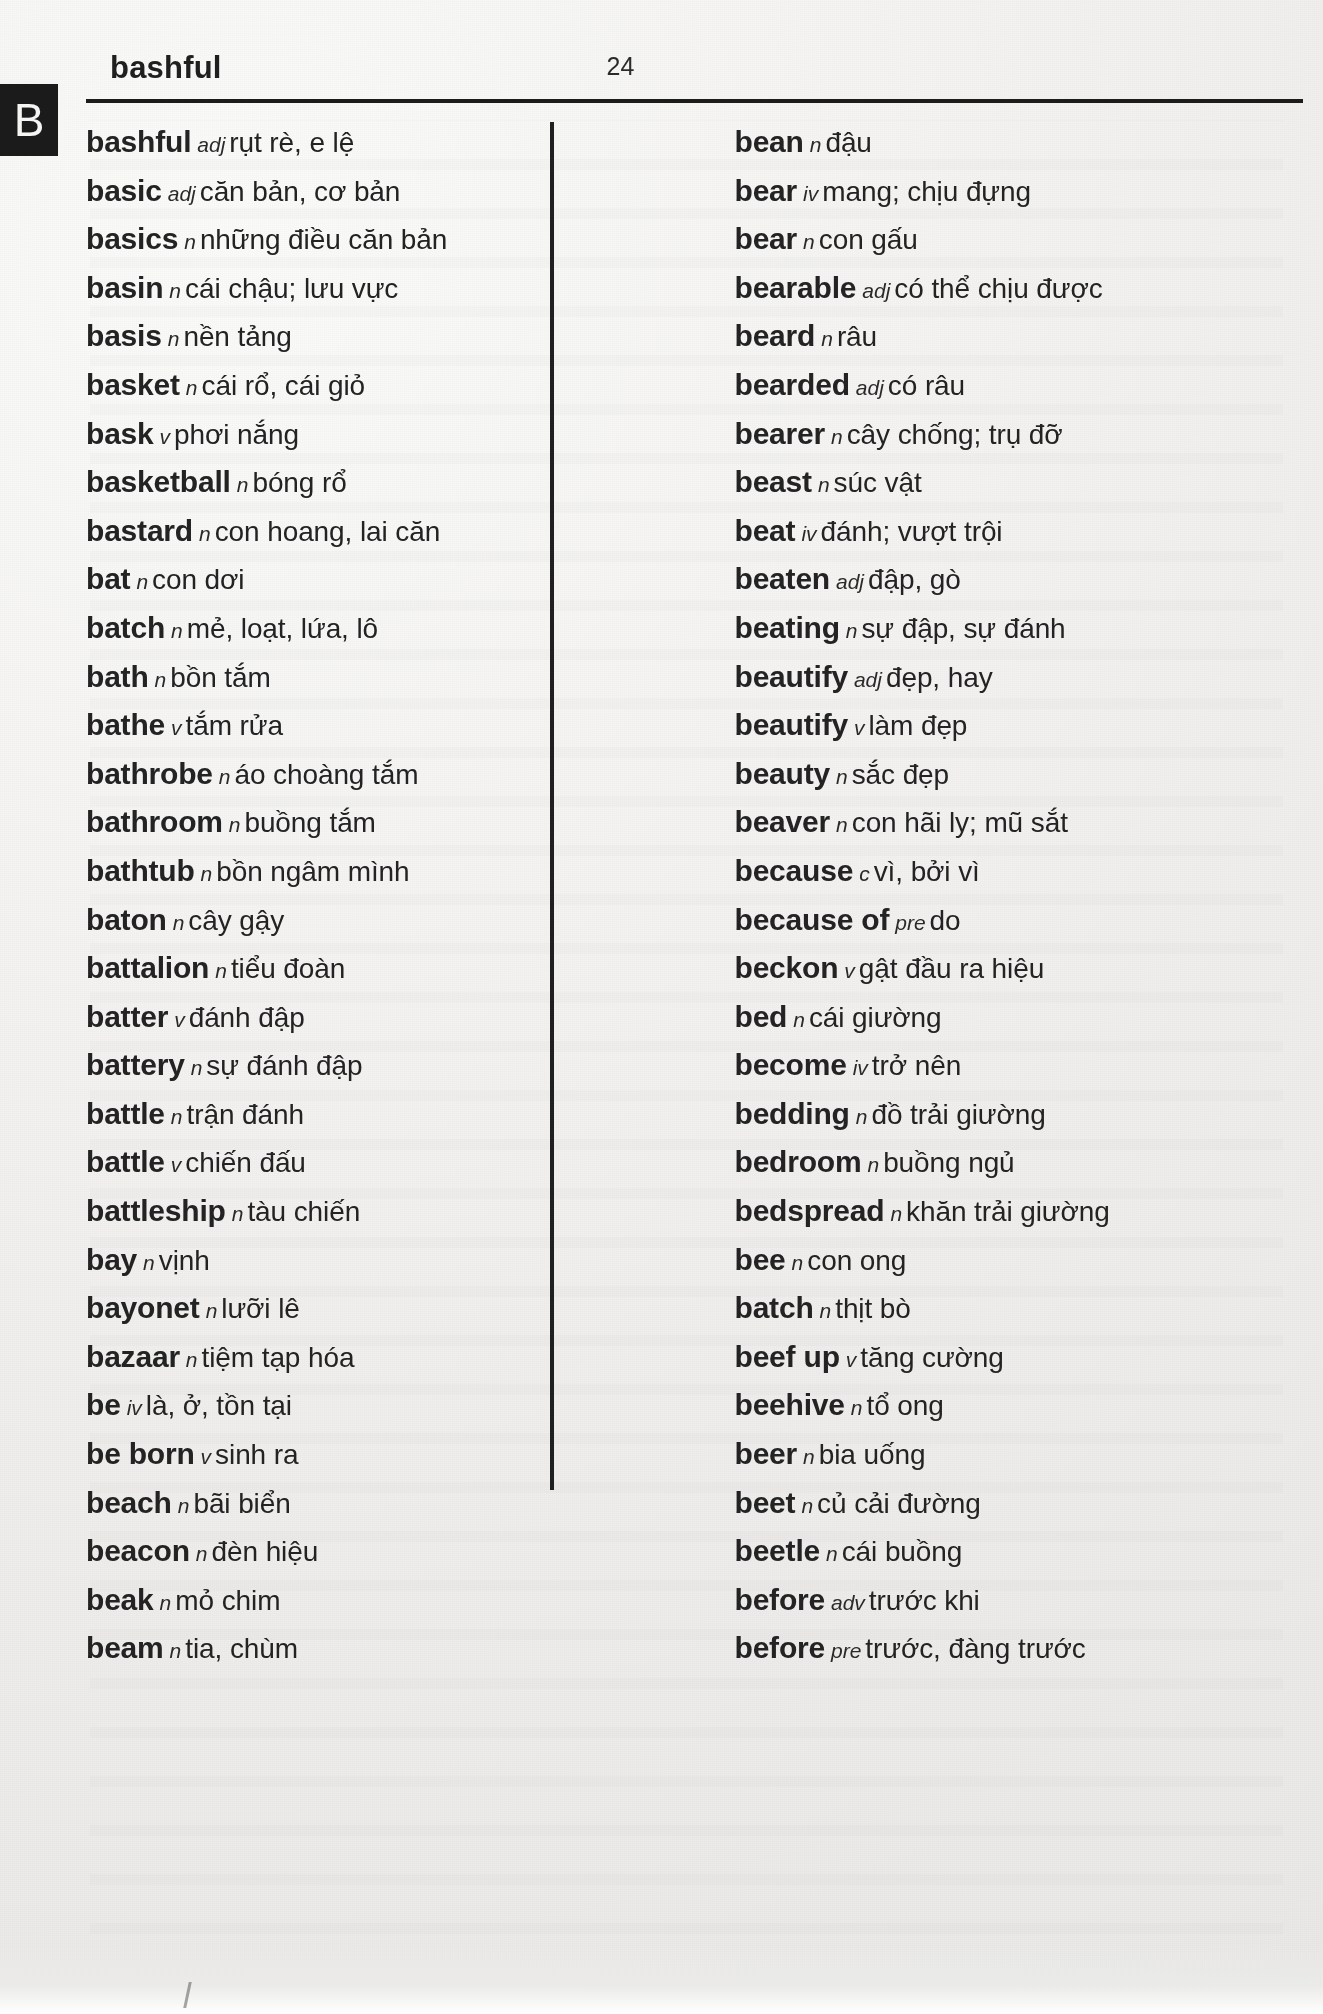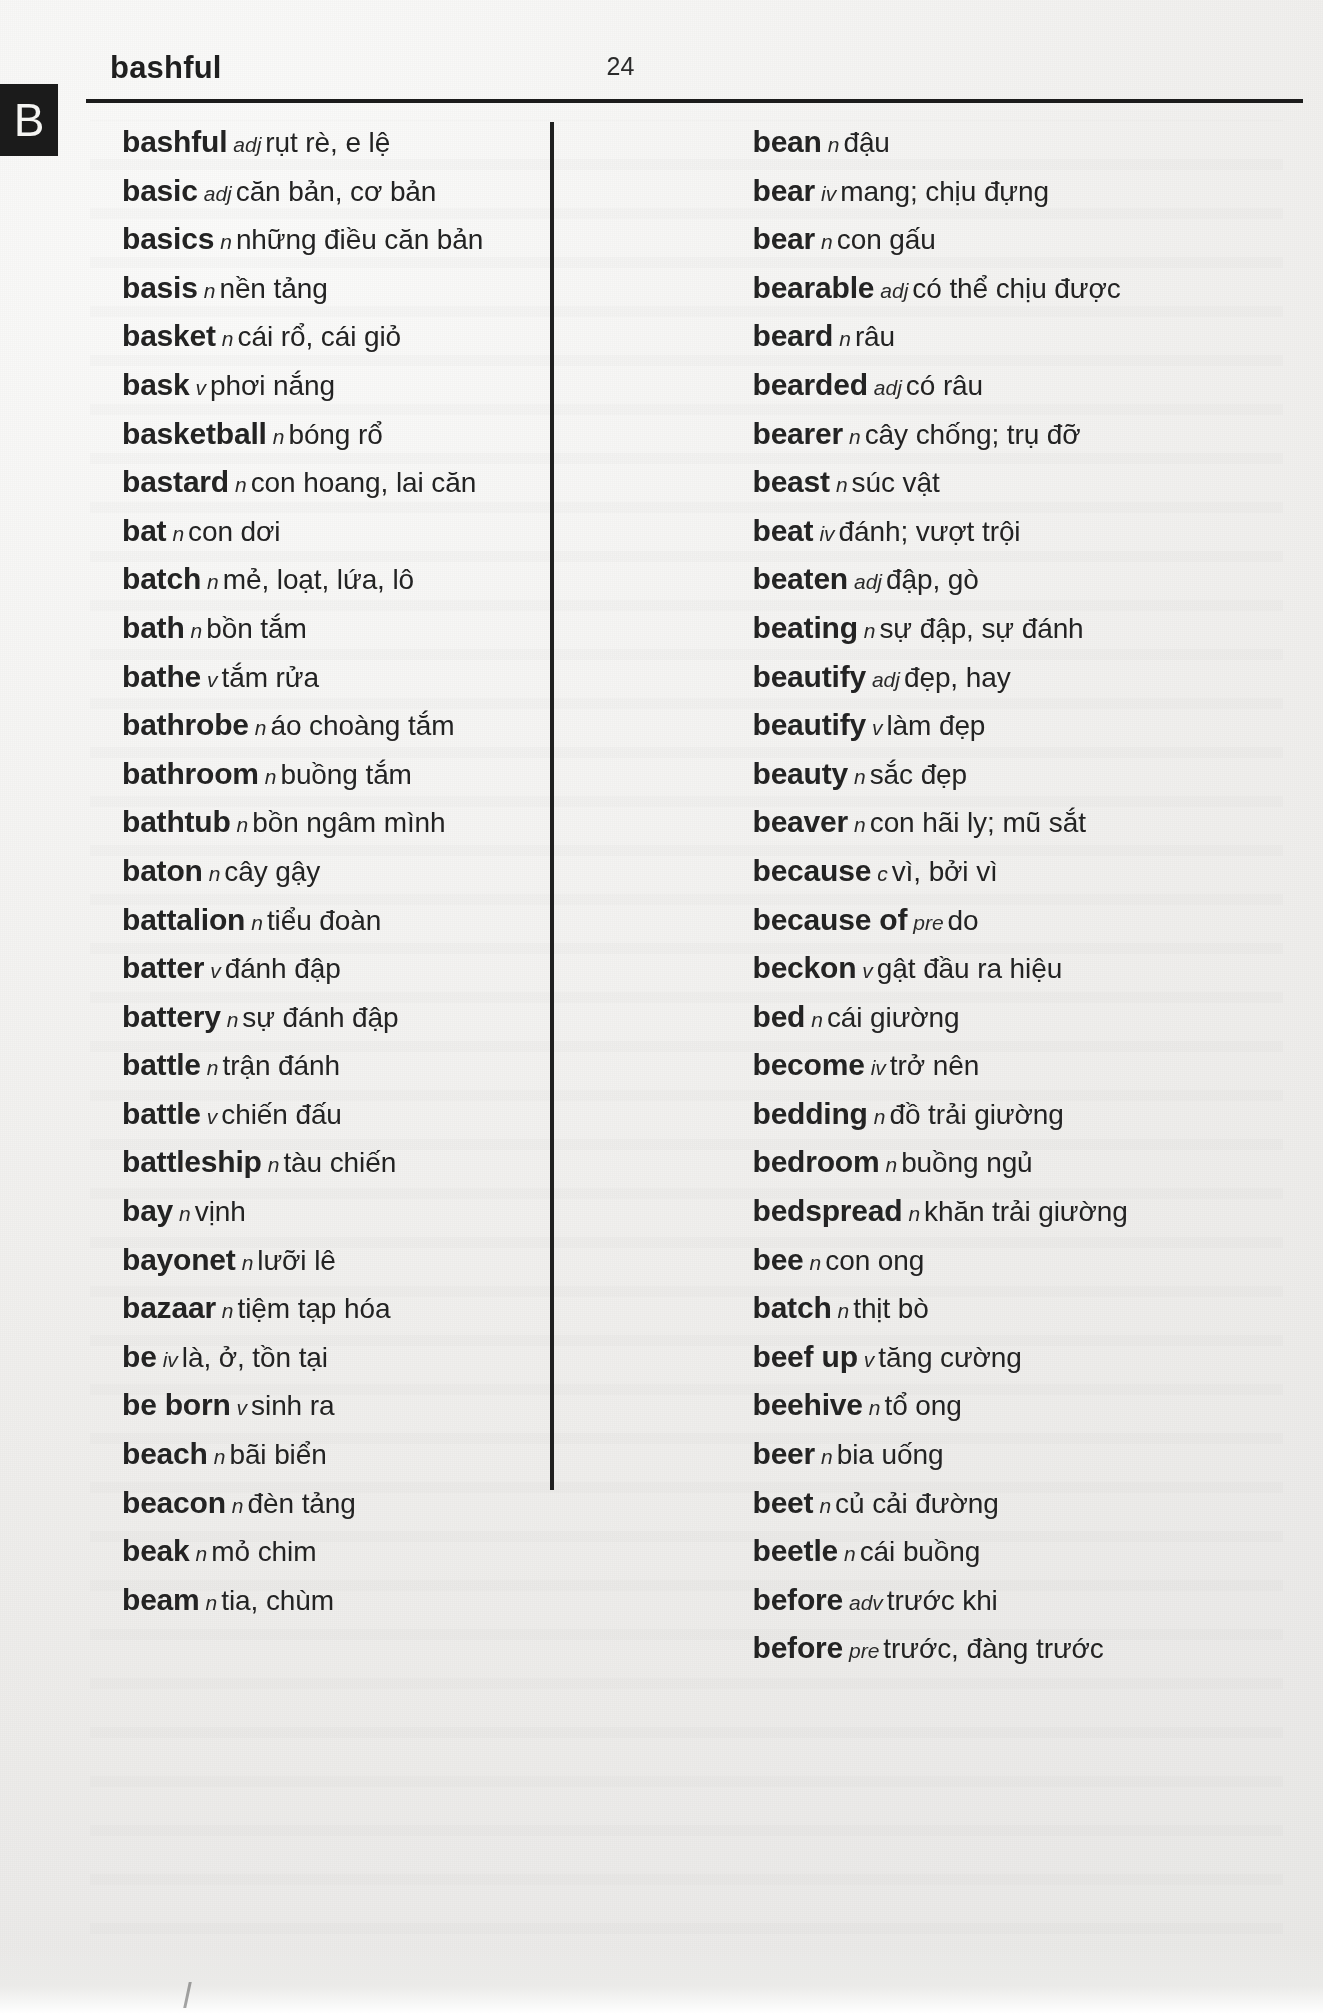--- a/index.html
+++ b/index.html
@@ -103,21 +103,20 @@
 
   
   #columns {
     position: absolute;
     left: 86px;
     right: 16px;
     top: 118px;
     height: 1400px;
     display: flex;
     z-index: 4;
-    margin-left: 36px;
   }
   .col {
     position: relative;
     width: 50%;
     box-sizing: border-box;
   }
   .col.left  { padding-right: 16px; }
   .col.right { padding-left: 38px; }
 
   #divider {
@@ -188,20 +187,21 @@
   <div id="pagenum">24</div>
   <div id="rule"></div>
 
   <div id="divider"></div>
 
   <div id="columns">
     <div class="col left" id="col-left">
         <div class="entry"><span class="hw">bashful</span><span class="pos">adj</span><span class="gloss">rụt rè, e lệ</span></div>
         <div class="entry"><span class="hw">basic</span><span class="pos">adj</span><span class="gloss">căn bản, cơ bản</span></div>
         <div class="entry"><span class="hw">basics</span><span class="pos">n</span><span class="gloss">những điều căn bản</span></div>
+        <div class="entry"><span class="hw">basin</span><span class="pos">n</span><span class="gloss">cái chậu; lưu vực</span></div>
         <div class="entry"><span class="hw">basis</span><span class="pos">n</span><span class="gloss">nền tảng</span></div>
         <div class="entry"><span class="hw">basket</span><span class="pos">n</span><span class="gloss">cái rổ, cái giỏ</span></div>
         <div class="entry"><span class="hw">bask</span><span class="pos">v</span><span class="gloss">phơi nắng</span></div>
         <div class="entry"><span class="hw">basketball</span><span class="pos">n</span><span class="gloss">bóng rổ</span></div>
         <div class="entry"><span class="hw">bastard</span><span class="pos">n</span><span class="gloss">con hoang, lai căn</span></div>
         <div class="entry"><span class="hw">bat</span><span class="pos">n</span><span class="gloss">con dơi</span></div>
         <div class="entry"><span class="hw">batch</span><span class="pos">n</span><span class="gloss">mẻ, loạt, lứa, lô</span></div>
         <div class="entry"><span class="hw">bath</span><span class="pos">n</span><span class="gloss">bồn tắm</span></div>
         <div class="entry"><span class="hw">bathe</span><span class="pos">v</span><span class="gloss">tắm rửa</span></div>
         <div class="entry"><span class="hw">bathrobe</span><span class="pos">n</span><span class="gloss">áo choàng tắm</span></div>
@@ -213,21 +213,21 @@
         <div class="entry"><span class="hw">battery</span><span class="pos">n</span><span class="gloss">sự đánh đập</span></div>
         <div class="entry"><span class="hw">battle</span><span class="pos">n</span><span class="gloss">trận đánh</span></div>
         <div class="entry"><span class="hw">battle</span><span class="pos">v</span><span class="gloss">chiến đấu</span></div>
         <div class="entry"><span class="hw">battleship</span><span class="pos">n</span><span class="gloss">tàu chiến</span></div>
         <div class="entry"><span class="hw">bay</span><span class="pos">n</span><span class="gloss">vịnh</span></div>
         <div class="entry"><span class="hw">bayonet</span><span class="pos">n</span><span class="gloss">lưỡi lê</span></div>
         <div class="entry"><span class="hw">bazaar</span><span class="pos">n</span><span class="gloss">tiệm tạp hóa</span></div>
         <div class="entry"><span class="hw">be</span><span class="pos">iv</span><span class="gloss">là, ở, tồn tại</span></div>
         <div class="entry"><span class="hw">be born</span><span class="pos">v</span><span class="gloss">sinh ra</span></div>
         <div class="entry"><span class="hw">beach</span><span class="pos">n</span><span class="gloss">bãi biển</span></div>
-        <div class="entry"><span class="hw">beacon</span><span class="pos">n</span><span class="gloss">đèn tảng</span></div>
+        <div class="entry"><span class="hw">beacon</span><span class="pos">n</span><span class="gloss">đèn hiệu</span></div>
         <div class="entry"><span class="hw">beak</span><span class="pos">n</span><span class="gloss">mỏ chim</span></div>
         <div class="entry"><span class="hw">beam</span><span class="pos">n</span><span class="gloss">tia, chùm</span></div>
       </div>
     <div class="col right" id="col-right">
         <div class="entry"><span class="hw">bean</span><span class="pos">n</span><span class="gloss">đậu</span></div>
         <div class="entry"><span class="hw">bear</span><span class="pos">iv</span><span class="gloss">mang; chịu đựng</span></div>
         <div class="entry"><span class="hw">bear</span><span class="pos">n</span><span class="gloss">con gấu</span></div>
         <div class="entry"><span class="hw">bearable</span><span class="pos">adj</span><span class="gloss">có thể chịu được</span></div>
         <div class="entry"><span class="hw">beard</span><span class="pos">n</span><span class="gloss">râu</span></div>
         <div class="entry"><span class="hw">bearded</span><span class="pos">adj</span><span class="gloss">có râu</span></div>

